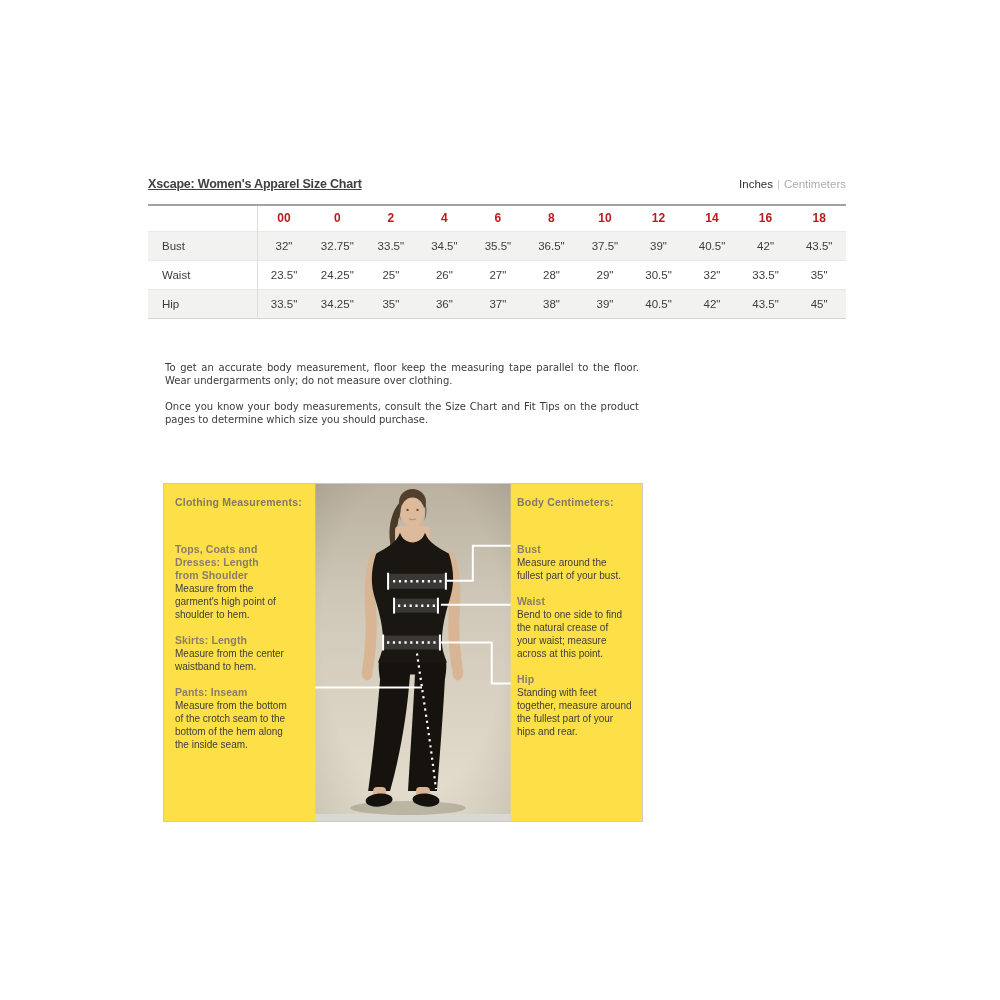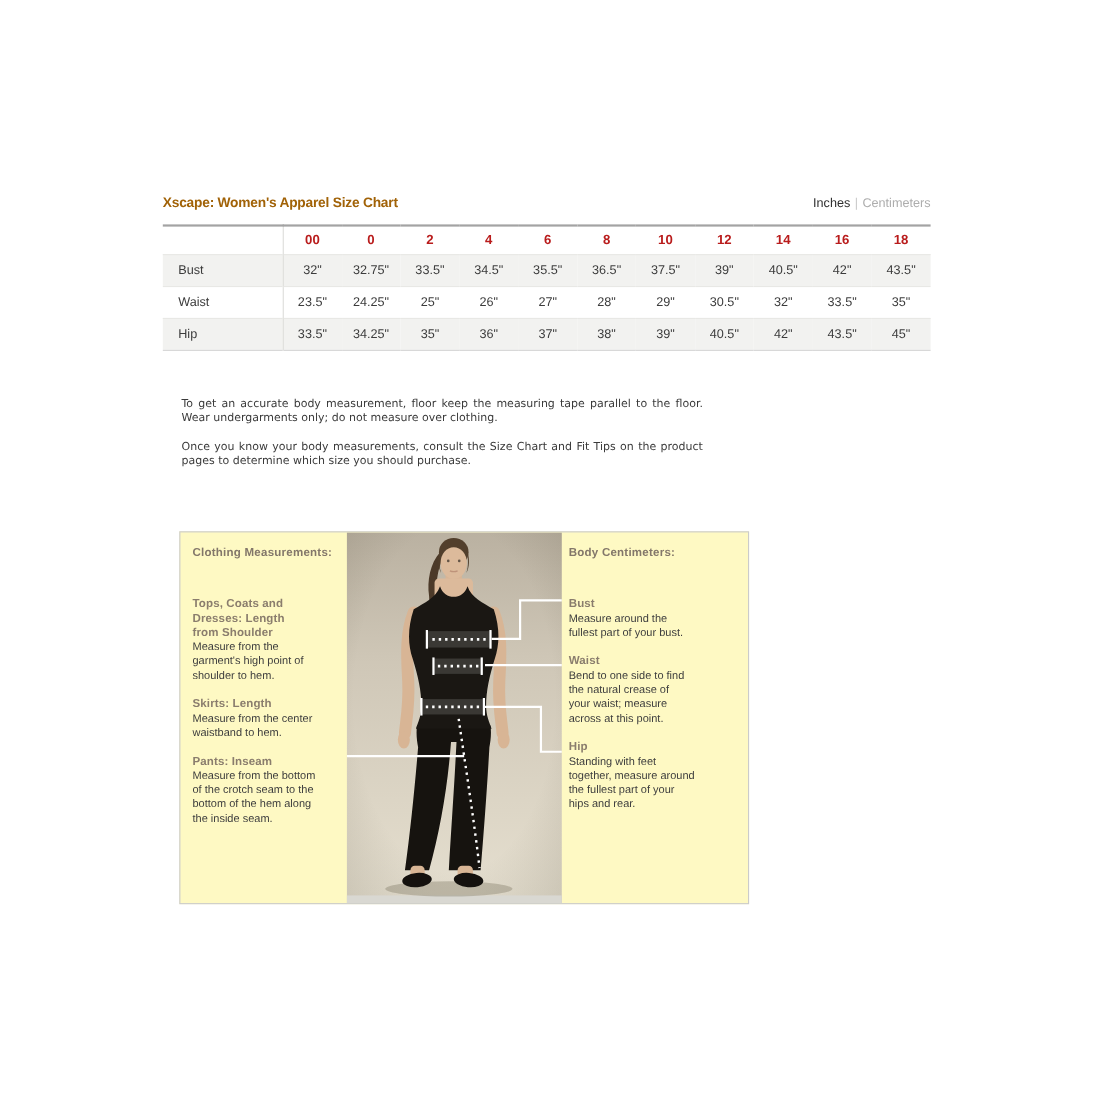--- a/index.html
+++ b/index.html
@@ -7,21 +7,21 @@
   .page {
     position: relative; width: 1000px; height: 1000px;
     background: #fff; overflow: hidden;
     font-family: "Liberation Sans", sans-serif;
   }
   
   .topbar {
     position: absolute; left: 148px; top: 177px; width: 698px;
     display: flex; justify-content: space-between; align-items: baseline;
   }
-  .title { font-size: 12.5px; font-weight: bold; color: #a16207; letter-spacing: -0.2px; }
+  .title { font-size: 12.5px; font-weight: bold; color: #404040; letter-spacing: -0.2px; text-decoration: underline; }
   .units { font-size: 11.5px; white-space: nowrap; }
   .unit-sel { font-weight: normal; color: #2e2e2e; cursor: pointer; margin-left: 16px; }
   .unit-sep { color: #c9c9c9; margin: 0 4px; font-weight: normal; }
   .unit-un  { color: #adadad; cursor: pointer; }
   
   .sizetable {
     position: absolute; left: 148px; top: 204px; width: 698px;
     border-collapse: collapse; table-layout: fixed;
     border-top: 2px solid #a3a3a3; border-bottom: 1px solid #d4d4d4;
   }
@@ -32,22 +32,22 @@
   .sizetable tr.shade { background: #f2f2f0; }
   
   .notes {
     position: absolute; left: 165px; top: 361px; width: 474px;
     font-family: "DejaVu Sans", sans-serif; font-size: 10px; line-height: 13px;
     color: #3a3a3a; text-align: justify;
   }
   .notes p { margin: 0 0 13px 0; }
   
   .guide {
-    position: absolute; left: 163px; top: 483px; width: 518px; height: 339px;
-    border: 1px solid #cbcbcb; background: #fef9c3;
+    position: absolute; left: 163px; top: 483px; width: 480px; height: 339px;
+    border: 1px solid #cbcbcb; background: #fde047;
   }
   .gcol { position: absolute; top: 12px; font-size: 10px; line-height: 13px; color: #3d3d3d; }
   .gcol-left  { left: 11px;  width: 138px; }
   .gcol-right { left: 353px; width: 132px; }
   .gheading {
     font-weight: bold; font-size: 10.5px; letter-spacing: 0.2px;
     color: #83776a; margin-bottom: 34px; white-space: pre-line;
   }
   .gitem { margin-bottom: 13px; }
   .gterm {

